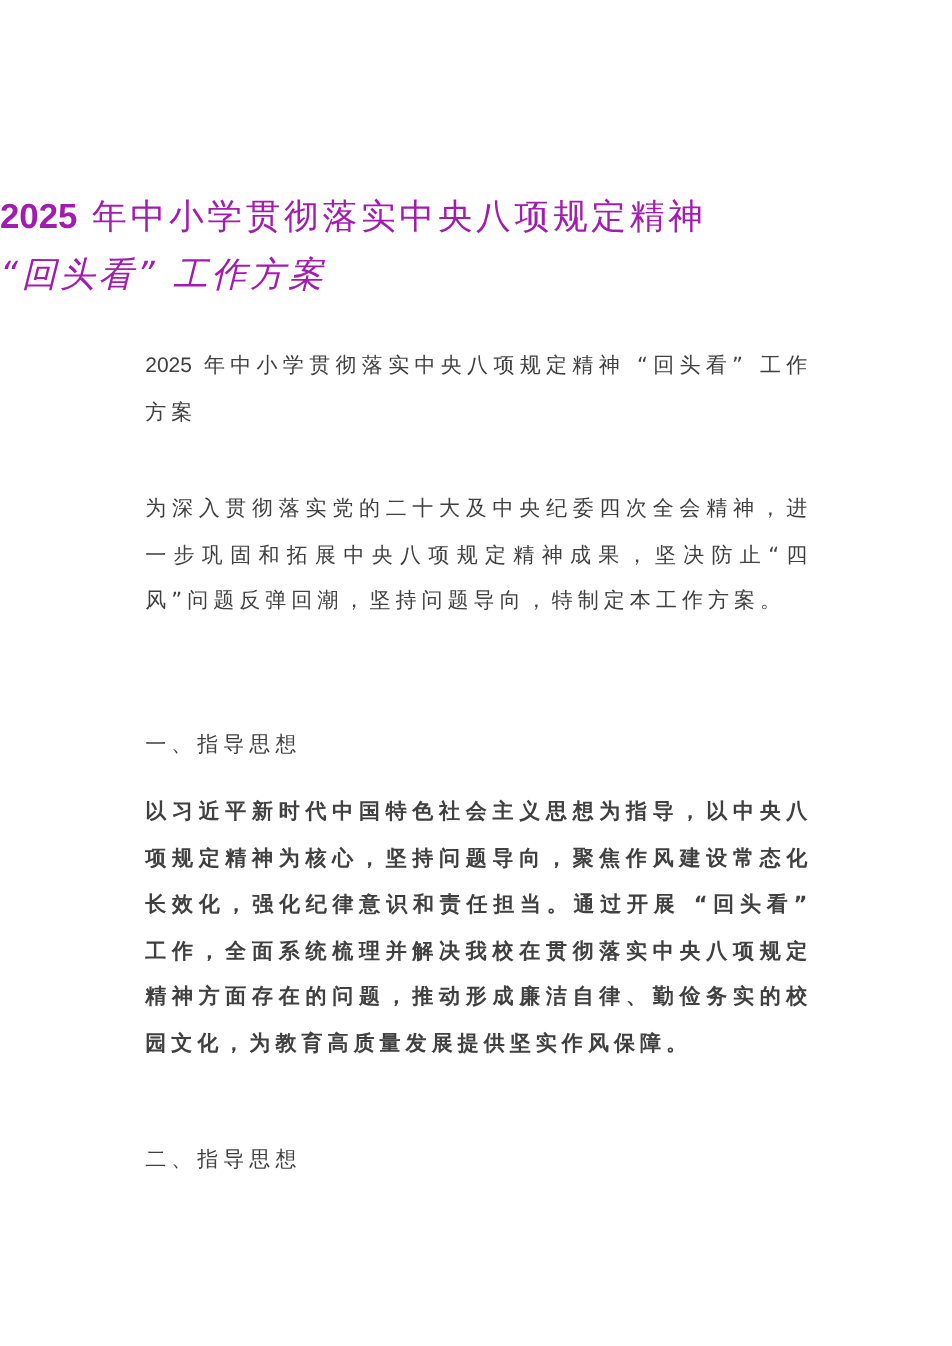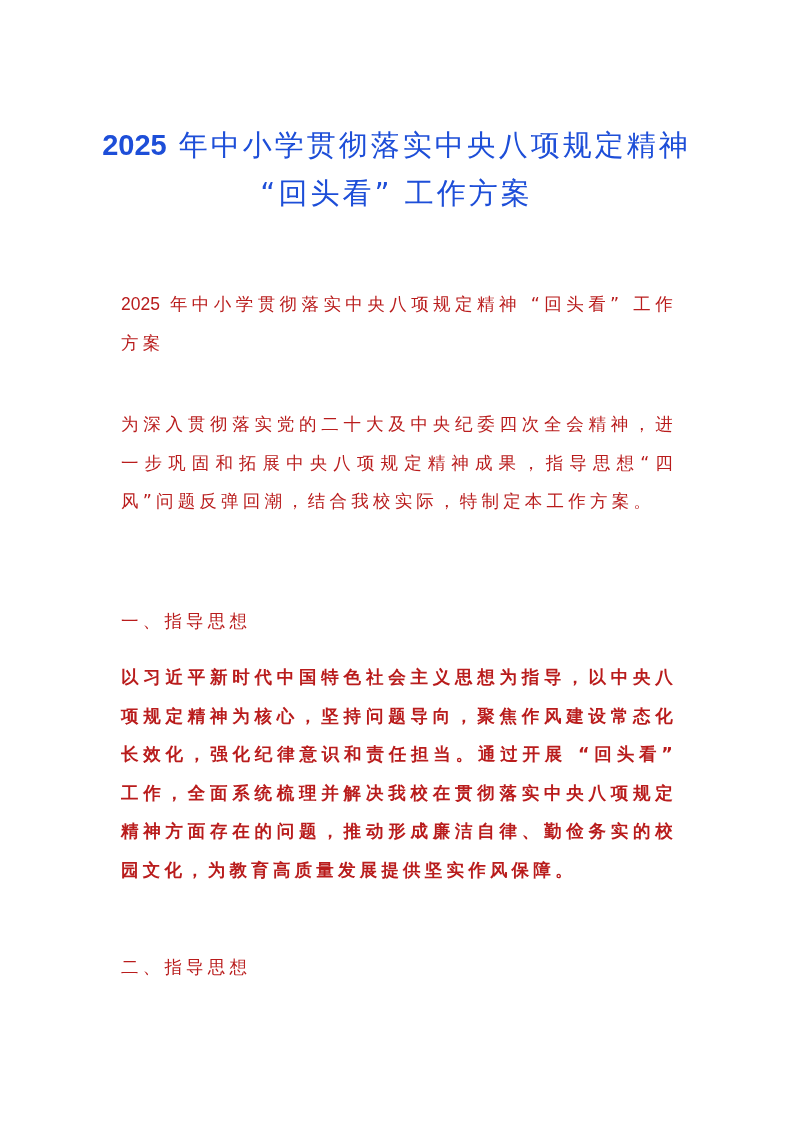--- a/index.html
+++ b/index.html
@@ -1,38 +1,38 @@
 <!DOCTYPE html>
 <html><head>
   <meta charset="utf-8">
   <style>
     html, body { margin: 0; padding: 0; background: #ffffff; }
     body { width: 793px; height: 1122px; position: relative; overflow: hidden;
            font-family: "DejaVu Sans", "Liberation Sans", sans-serif; color: #1a1a1a; }
-    .title { position: absolute; left: 0; width: 793px; text-align: center;
-             font-size: 29px; line-height: 50px; color: #1d4ed8; letter-spacing: 3px; }
+    .title { position: absolute; left: 0; width: 793px; text-align: left;
+             font-size: 29px; line-height: 50px; color: #a21caf; letter-spacing: 3px; margin-top: 35px; }
     .title .yr { font-family: "Liberation Sans", sans-serif; font-weight: bold; letter-spacing: 0; }
     .t1 { top: 120px; }
-    .t2 { top: 168px; }
+    .t2 { top: 168px; font-style: italic; }
     .para { position: absolute; left: 121px; width: 556px; font-size: 17.5px;
-            line-height: 38.5px; letter-spacing: 4.2px; color: #b91c1c; text-align: justify; }
+            line-height: 38.5px; letter-spacing: 4.2px; color: #404040; text-align: justify; }
     .para .yr { font-family: "Liberation Sans", sans-serif; letter-spacing: 0; }
     .sub { top: 285px; }
     .intro { top: 405px; }
     .h1 { top: 602px; }
     .p1 { top: 658px; font-weight: bold; }
     .h2 { top: 948px; }
   </style>
 </head>
 <body>
 
 <div class="title t1"><span class="yr">2025</span><span> 年中小学贯彻落实中央八项规定精神</span></div>
 <div class="title t2">“回头看” 工作方案</div>
 
 <div class="para sub"><span class="yr">2025</span><span> 年中小学贯彻落实中央八项规定精神 “回头看” 工作方案</span></div>
 
-<div class="para intro">为深入贯彻落实党的二十大及中央纪委四次全会精神，进一步巩固和拓展中央八项规定精神成果，指导思想“四风”问题反弹回潮，结合我校实际，特制定本工作方案。</div>
+<div class="para intro">为深入贯彻落实党的二十大及中央纪委四次全会精神，进一步巩固和拓展中央八项规定精神成果，坚决防止“四风”问题反弹回潮，坚持问题导向，特制定本工作方案。</div>
 
 <div class="para h1">一、指导思想</div>
 
 <div class="para p1">以习近平新时代中国特色社会主义思想为指导，以中央八项规定精神为核心，坚持问题导向，聚焦作风建设常态化长效化，强化纪律意识和责任担当。通过开展 “回头看” 工作，全面系统梳理并解决我校在贯彻落实中央八项规定精神方面存在的问题，推动形成廉洁自律、勤俭务实的校园文化，为教育高质量发展提供坚实作风保障。</div>
 
 <div class="para h2">二、指导思想</div>
 
 </body></html>

